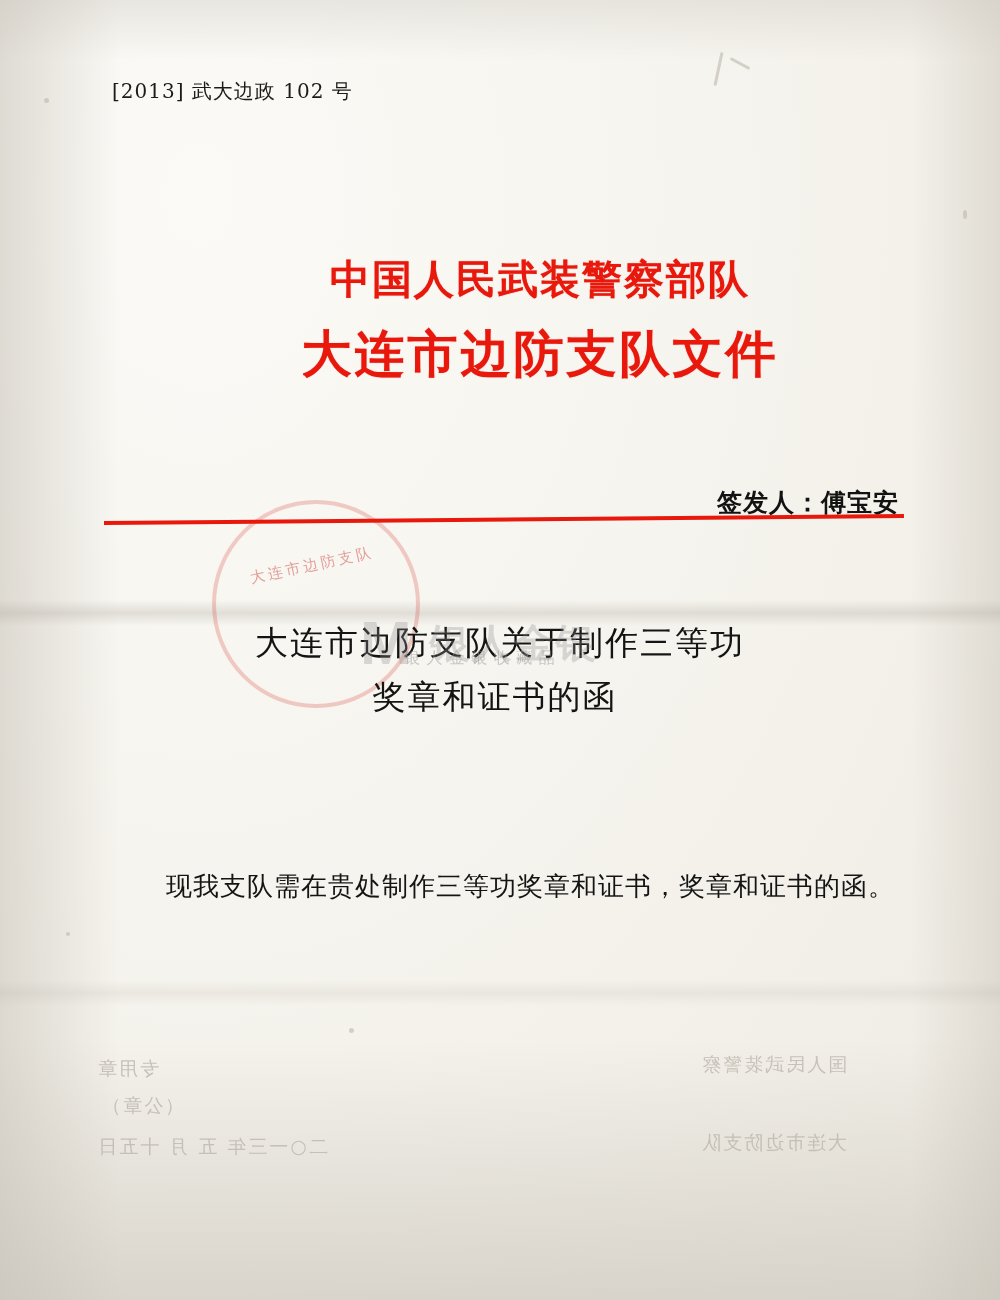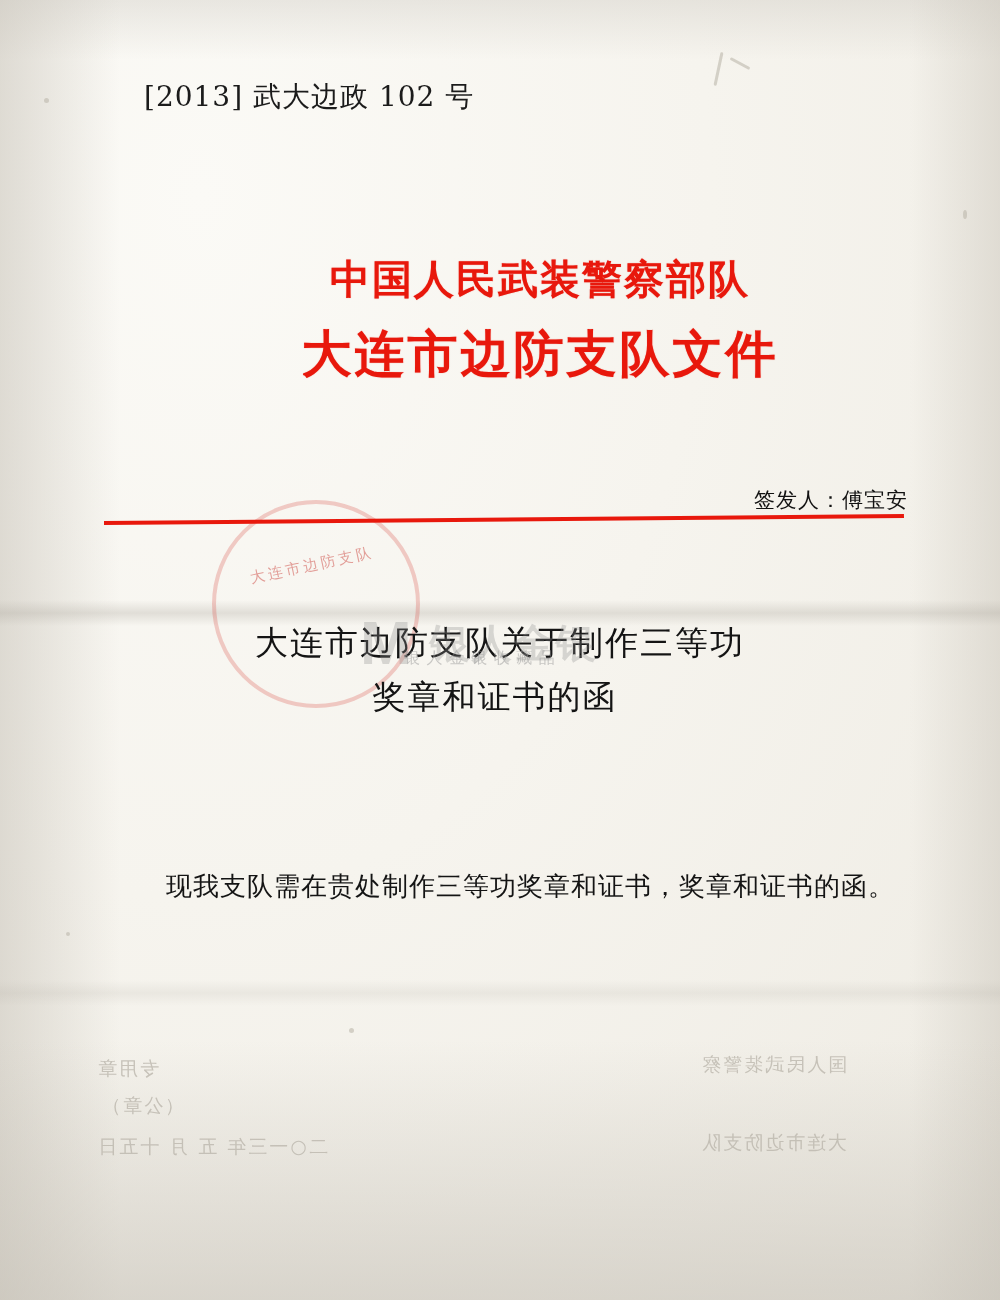--- a/index.html
+++ b/index.html
@@ -59,26 +59,25 @@
     height: 26px;
     background: linear-gradient(to bottom, rgba(255,255,255,0), rgba(170,165,155,0.30), rgba(255,255,255,0));
     pointer-events: none;
   }
 
   
   .doc-number {
     position: absolute;
     left: 112px;
     top: 78px;
-    font-size: 28px;
+    font-size: 20px;
     letter-spacing: 1px;
     color: #1b1b1b;
     font-family: "DejaVu Serif", serif;
     white-space: nowrap;
-    margin-left: 32px;
   }
 
   
   .masthead {
     position: absolute;
     left: 0;
     top: 255px;
     width: 1000px;
     text-align: center;
     color: #e8180c;
@@ -95,27 +94,28 @@
   .masthead-line2 {
     font-size: 50px;
     letter-spacing: 3px;
     line-height: 1.25;
     margin-top: 20px;
   }
 
   
   .issuer {
     position: absolute;
-    right: 92px;
+    right: 101px;
     top: 486px;
-    font-size: 21px;
+    font-size: 25px;
     color: #121212;
     font-family: "DejaVu Serif", serif;
     letter-spacing: 1px;
     white-space: nowrap;
+    font-weight: bold;
   }
 
   
   .red-rule {
     position: absolute;
     left: 104px;
     top: 521px;
     width: 800px;
     height: 4px;
     background: #e8180c;

